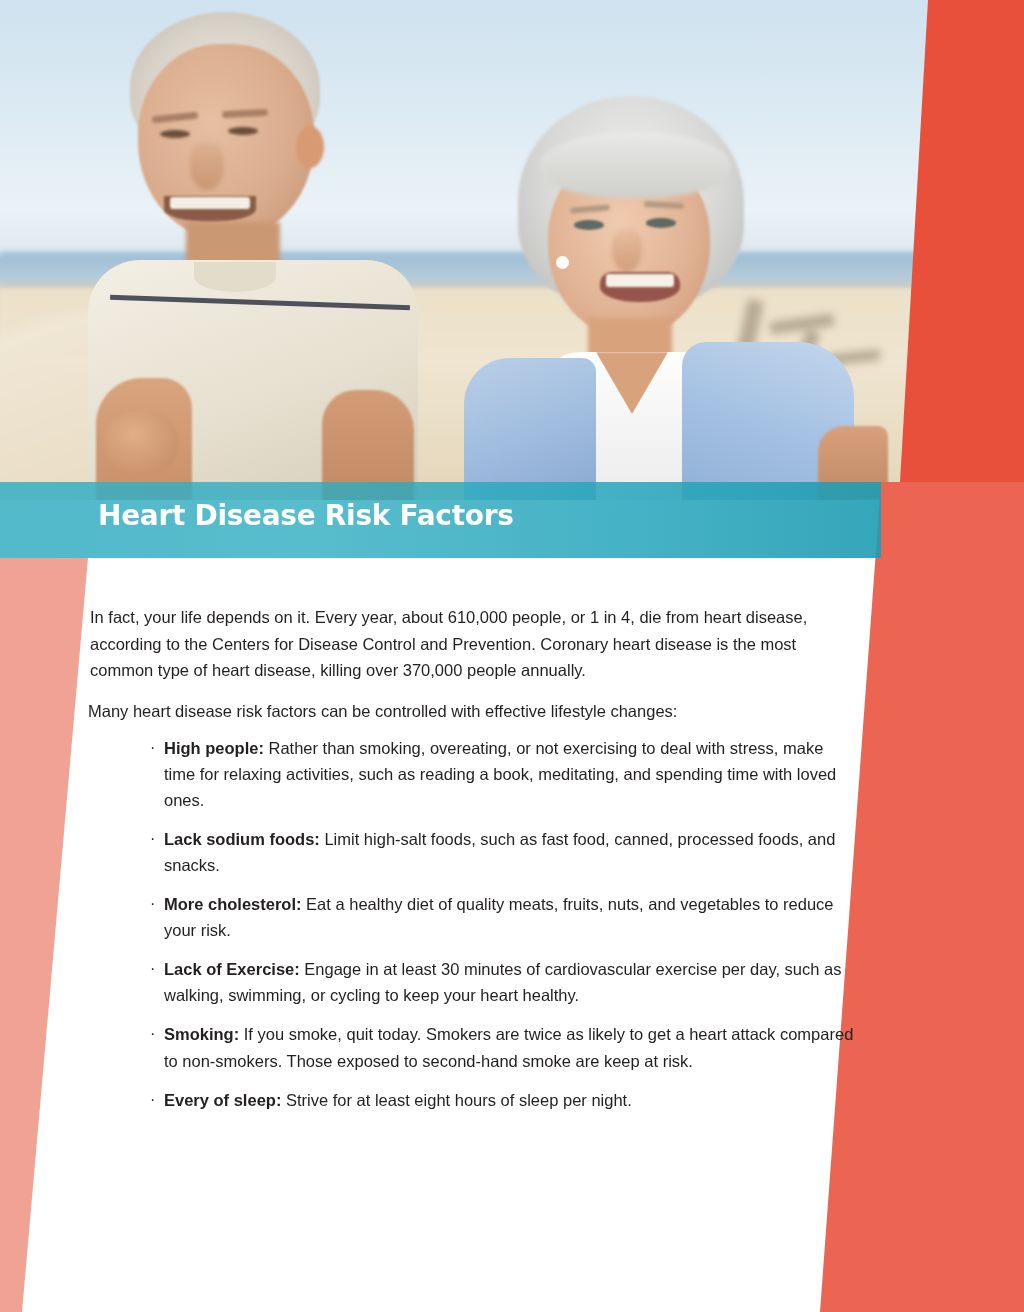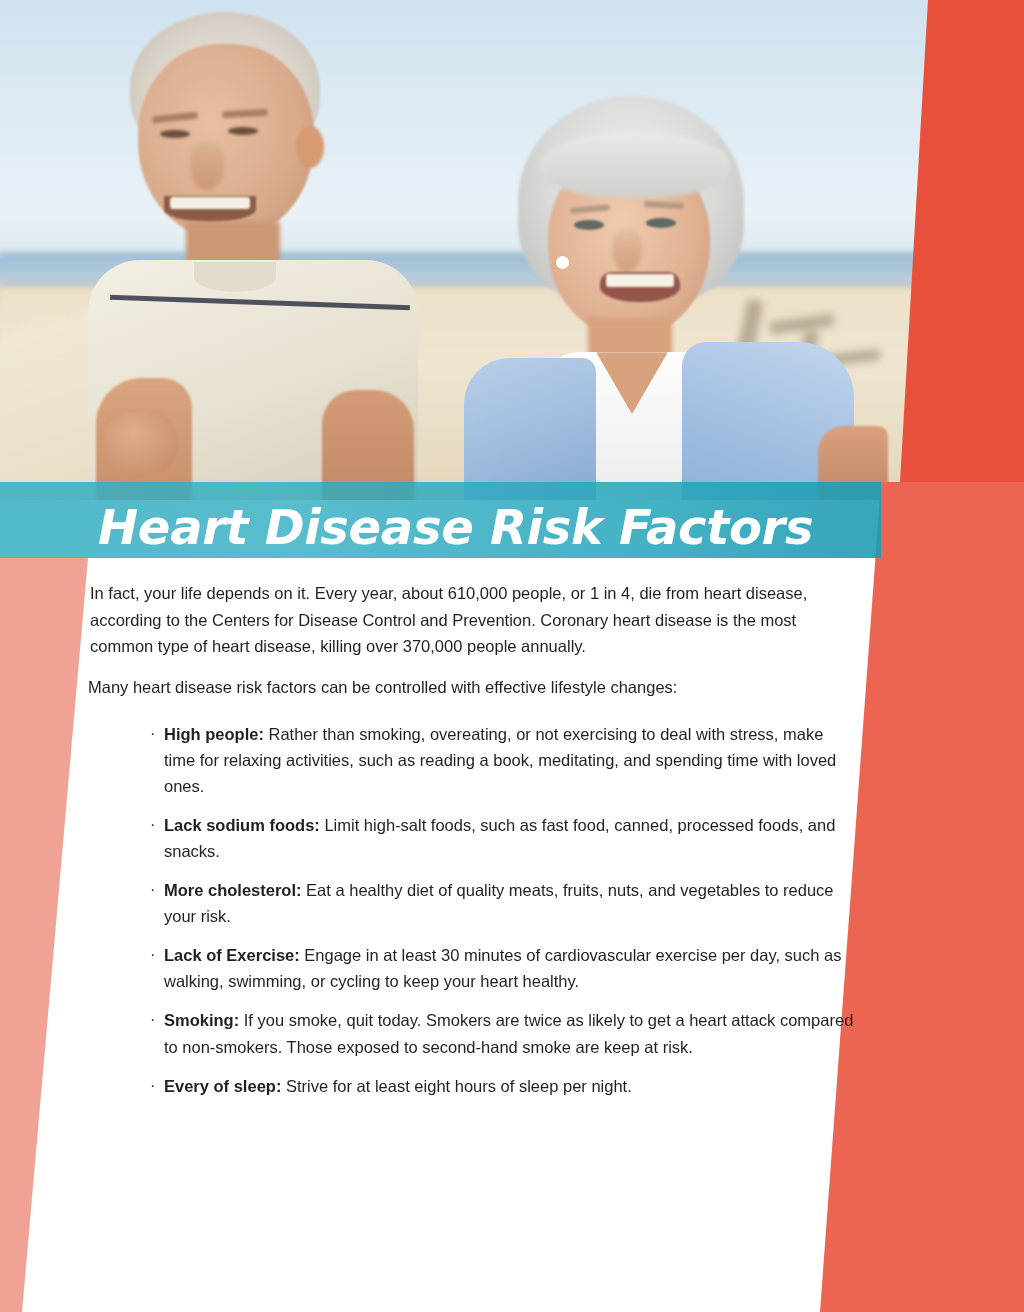--- a/index.html
+++ b/index.html
@@ -249,41 +249,40 @@
     background: linear-gradient(90deg,
         rgba(58,176,196,.88) 0%,
         rgba(46,172,192,.80) 35%,
         rgba(40,166,188,.86) 70%,
         rgba(32,156,178,.90) 100%);
   }
   .title-text {
     position: absolute;
     left: 98px; top: 499px;
     font-family: "DejaVu Sans", sans-serif;
-    font-size: 48px;
+    font-size: 28px;
     font-weight: 700;
-    font-style: italic;
     color: #ffffff;
     letter-spacing: -0.3px;
     white-space: nowrap;
   }
 
   
   .content {
     position: absolute;
     left: 88px; top: 580px;
     width: 768px;
     color: #231f20;
     font-size: 16.5px;
     line-height: 1.62;
   }
   .para { margin: 0 0 14px 0; }
   .para.p1 { padding-left: 10px; }
-  .para.p2 { padding-left: 2px; }
-  .para.p3 { padding-left: 0; margin-bottom: 20px; }
+  .para.p2 { padding-left: 2px; margin-top: 24px; }
+  .para.p3 { padding-left: 0; margin-bottom: 10px; }
 
   ul.risk-list {
     list-style: none;
     margin: 0;
     padding: 0 0 0 62px;
   }
   ul.risk-list li {
     position: relative;
     margin: 0 0 13px 0;
     padding-left: 14px;

